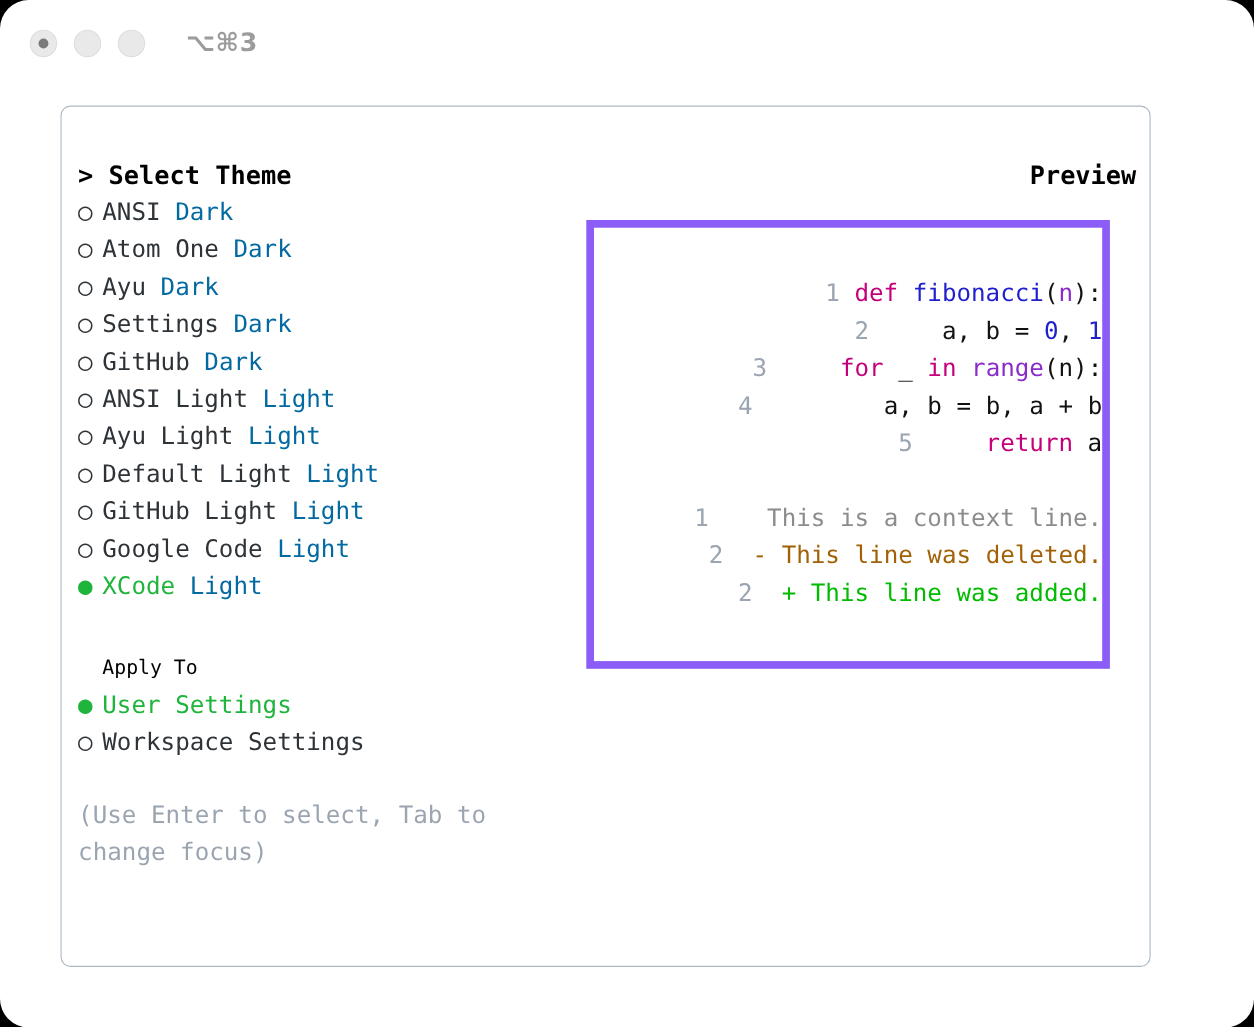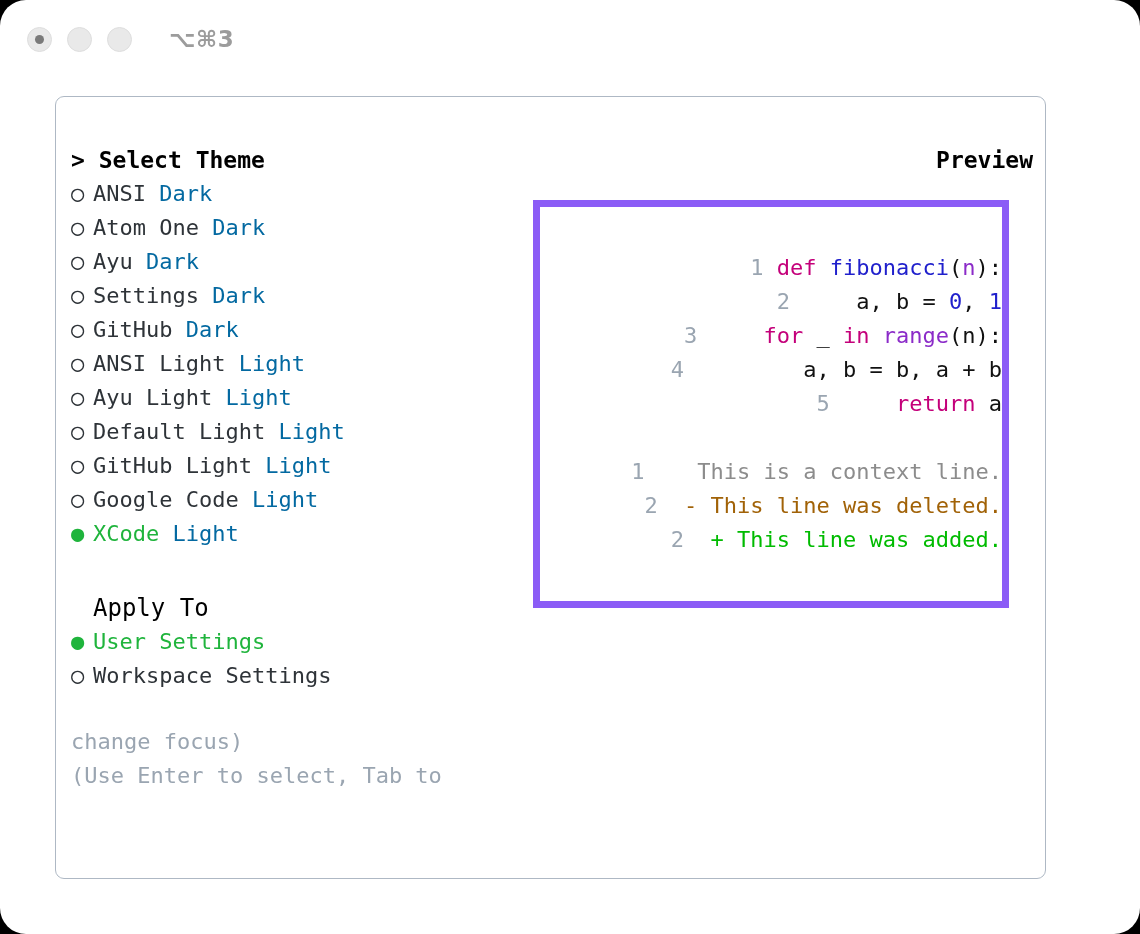--- a/index.html
+++ b/index.html
@@ -115,21 +115,21 @@
   .marker.sel { color: #1fb43c; }
   .name.sel { color: #1fb43c; }
   .kindlabel {
     color: #0369a1;
   }
 
   .spacer-32 { height: 32px; }
   .spacer-40 { height: 40px; }
 
   .applytitle {
-    font-size: 24px;
+    font-size: 18px;
     line-height: 34px;
     color: #000000;
     padding-left: 22px;
     white-space: pre;
   }
 
   .hint {
     font-size: 22px;
     line-height: 34px;
     color: #9aa5b1;
@@ -212,22 +212,22 @@
       <div class="applytitle">Apply To</div>
 
       <div id="apply-items">
           <div class="row"><span class="marker sel">●</span><span class="name sel">User Settings</span></div>
           <div class="row"><span class="marker">○</span><span class="name">Workspace Settings</span></div>
         </div>
 
       <div class="spacer-32"></div>
 
       <div class="hint">
+        <div>(Use Enter to select, Tab to</div>
         <div>change focus)</div>
-        <div>(Use Enter to select, Tab to</div>
       </div>
 
     </div>
 
     <div class="col-right">
       <div class="preview-title">Preview</div>
       <div class="code-box">
         <div id="code-lines">
             <div class="code-line"><span class="lnum">1</span><span> </span><span class="kw">def</span><span class="pl"> </span><span class="fn">fibonacci</span><span class="pl">(</span><span class="bi">n</span><span class="pl">):</span></div>
             <div class="code-line"><span class="lnum">2</span><span> </span><span class="pl">    a, b = </span><span class="num">0</span><span class="pl">, </span><span class="num">1</span></div>

